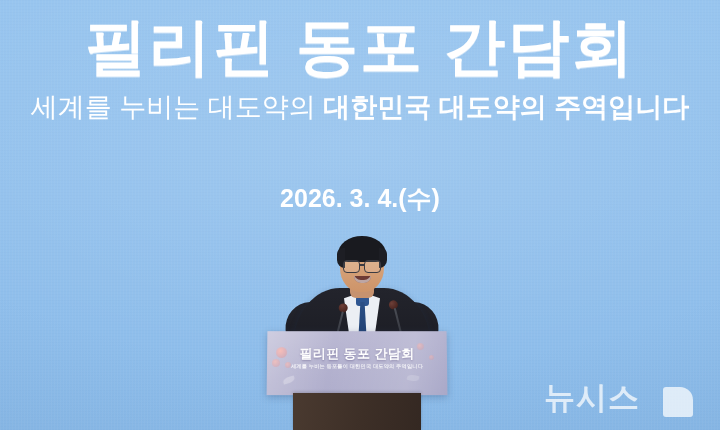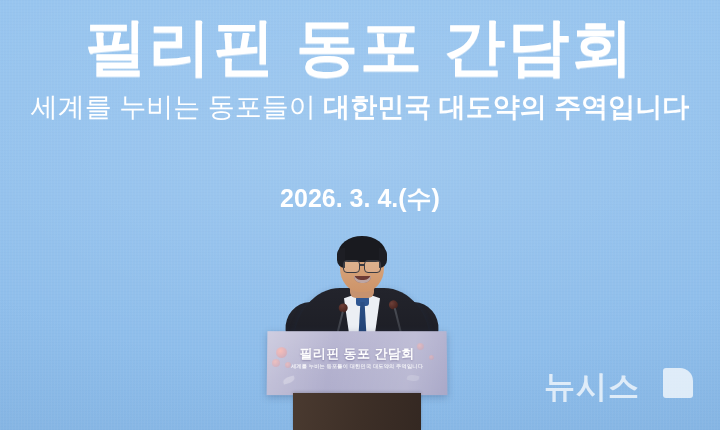--- a/index.html
+++ b/index.html
@@ -317,25 +317,25 @@
     width: 128px;
     height: 37px;
     background: linear-gradient(100deg, #4a3a30 0%, #3d2f27 55%, #342822 100%);
     box-shadow: 0 -1px 3px rgba(0,0,0,.18);
   }
 
   
   .watermark {
     position: absolute;
     left: 544px;
-    top: 368px;
+    top: 379px;
     width: 160px;
     height: 38px;
     display: flex;
-    align-items: flex-start;
+    align-items: flex-end;
     gap: 23px;
   }
   .wm-text {
     font-size: 31px;
     font-weight: 800;
     color: rgba(255,255,255,.72);
     letter-spacing: 1px;
     line-height: 38px;
   }
   .wm-mark {
@@ -350,21 +350,21 @@
 
 <div id="stage">
 
   <div class="backdrop"></div>
   <div class="backdrop-texture"></div>
   <div class="backdrop-vignette"></div>
 
   <div class="headline-block">
     <div class="main-title">필리핀 동포 간담회</div>
     <div class="sub-title">
-      <span class="light">세계를 누비는 동포들이 </span><span class="bold">대한민국 대도약의 주역입니다</span>
+      <span class="light">세계를 누비는 대도약의 </span><span class="bold">대한민국 대도약의 주역입니다</span>
     </div>
   </div>
 
   <div class="event-date">2026. 3. 4.(수)</div>
 
   <div class="speaker">
     <div class="sp-shoulder-l"></div>
     <div class="sp-shoulder-r"></div>
     <div class="sp-torso"></div>
     <div class="sp-shirt"></div>

